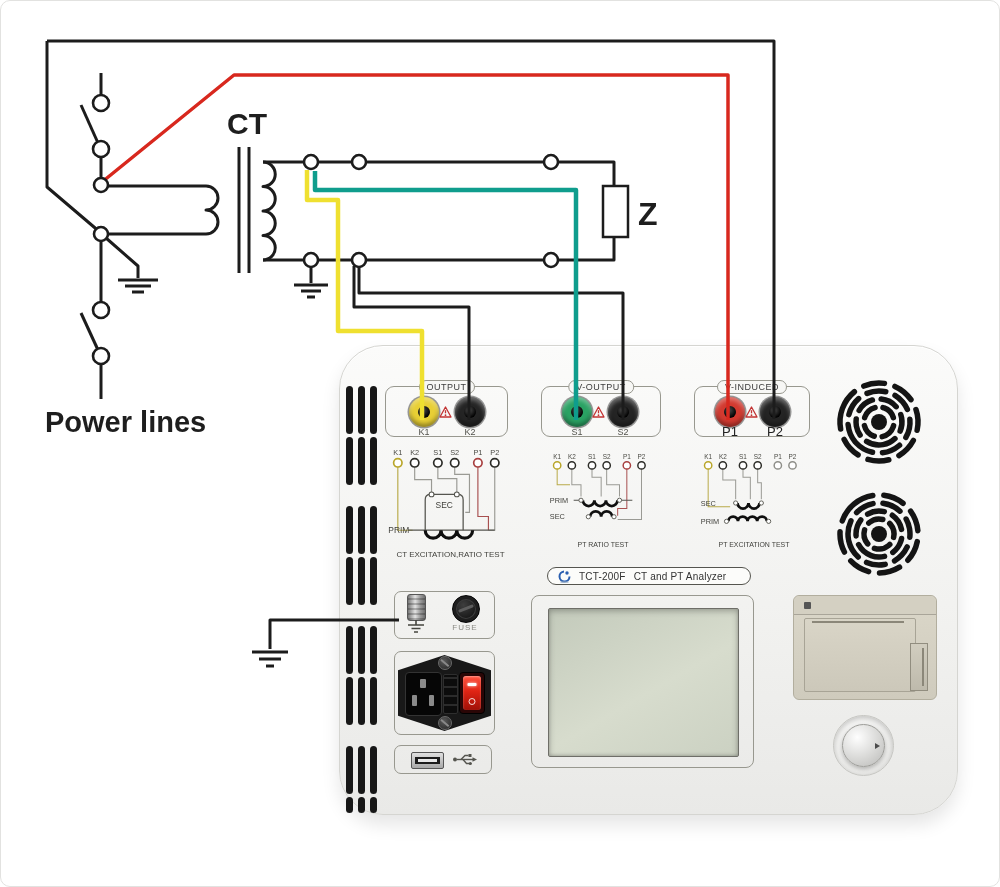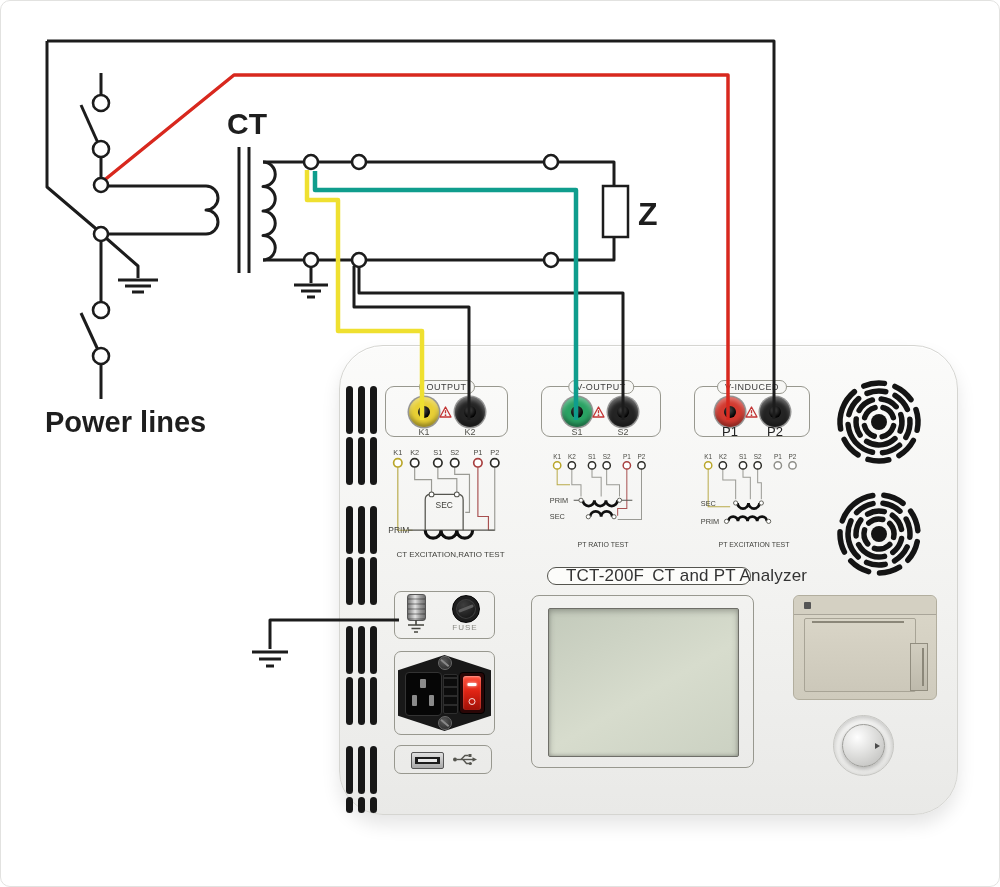--- a/index.html
+++ b/index.html
@@ -36,21 +36,21 @@
   .warn { position:absolute; top:19px; }
 
   
   .mini { position:absolute; }
   .mini text { font-family:"Liberation Sans",sans-serif; }
 
   
   .badge { position:absolute; left:207px; top:221px; width:204px; height:18px; box-sizing:border-box;
            border:1.5px solid #55554f; border-radius:10px; background:#fcfcfa;
            display:flex; align-items:center; gap:8px; padding:0 10px; }
-  .badge span { font-size:17px; color:#333; letter-spacing:.2px; white-space:nowrap; }
+  .badge span { font-size:10px; color:#333; letter-spacing:.2px; white-space:nowrap; }
 
   
   .gf-box { position:absolute; left:54px; top:245px; width:99px; height:46px;
             border:1.5px solid #98988f; border-radius:7px; }
   .gterm { position:absolute; left:12px; top:2px; width:17px; height:25px; border:1px solid #565656; border-radius:3px;
            background:repeating-linear-gradient(0deg, rgba(0,0,0,.22) 0 2px, rgba(255,255,255,0) 2px 5px),
                       linear-gradient(90deg,#787878,#e2e2e2 42%,#9c9c9c 72%,#6f6f6f); }
   .gsym { position:absolute; left:12px; top:28px; }
   .fuse-cap { position:absolute; left:57px; top:3px; width:26px; height:26px; border-radius:50%;
               background:radial-gradient(circle at 40% 35%, #3e3e3e, #0f0f0f 75%);

